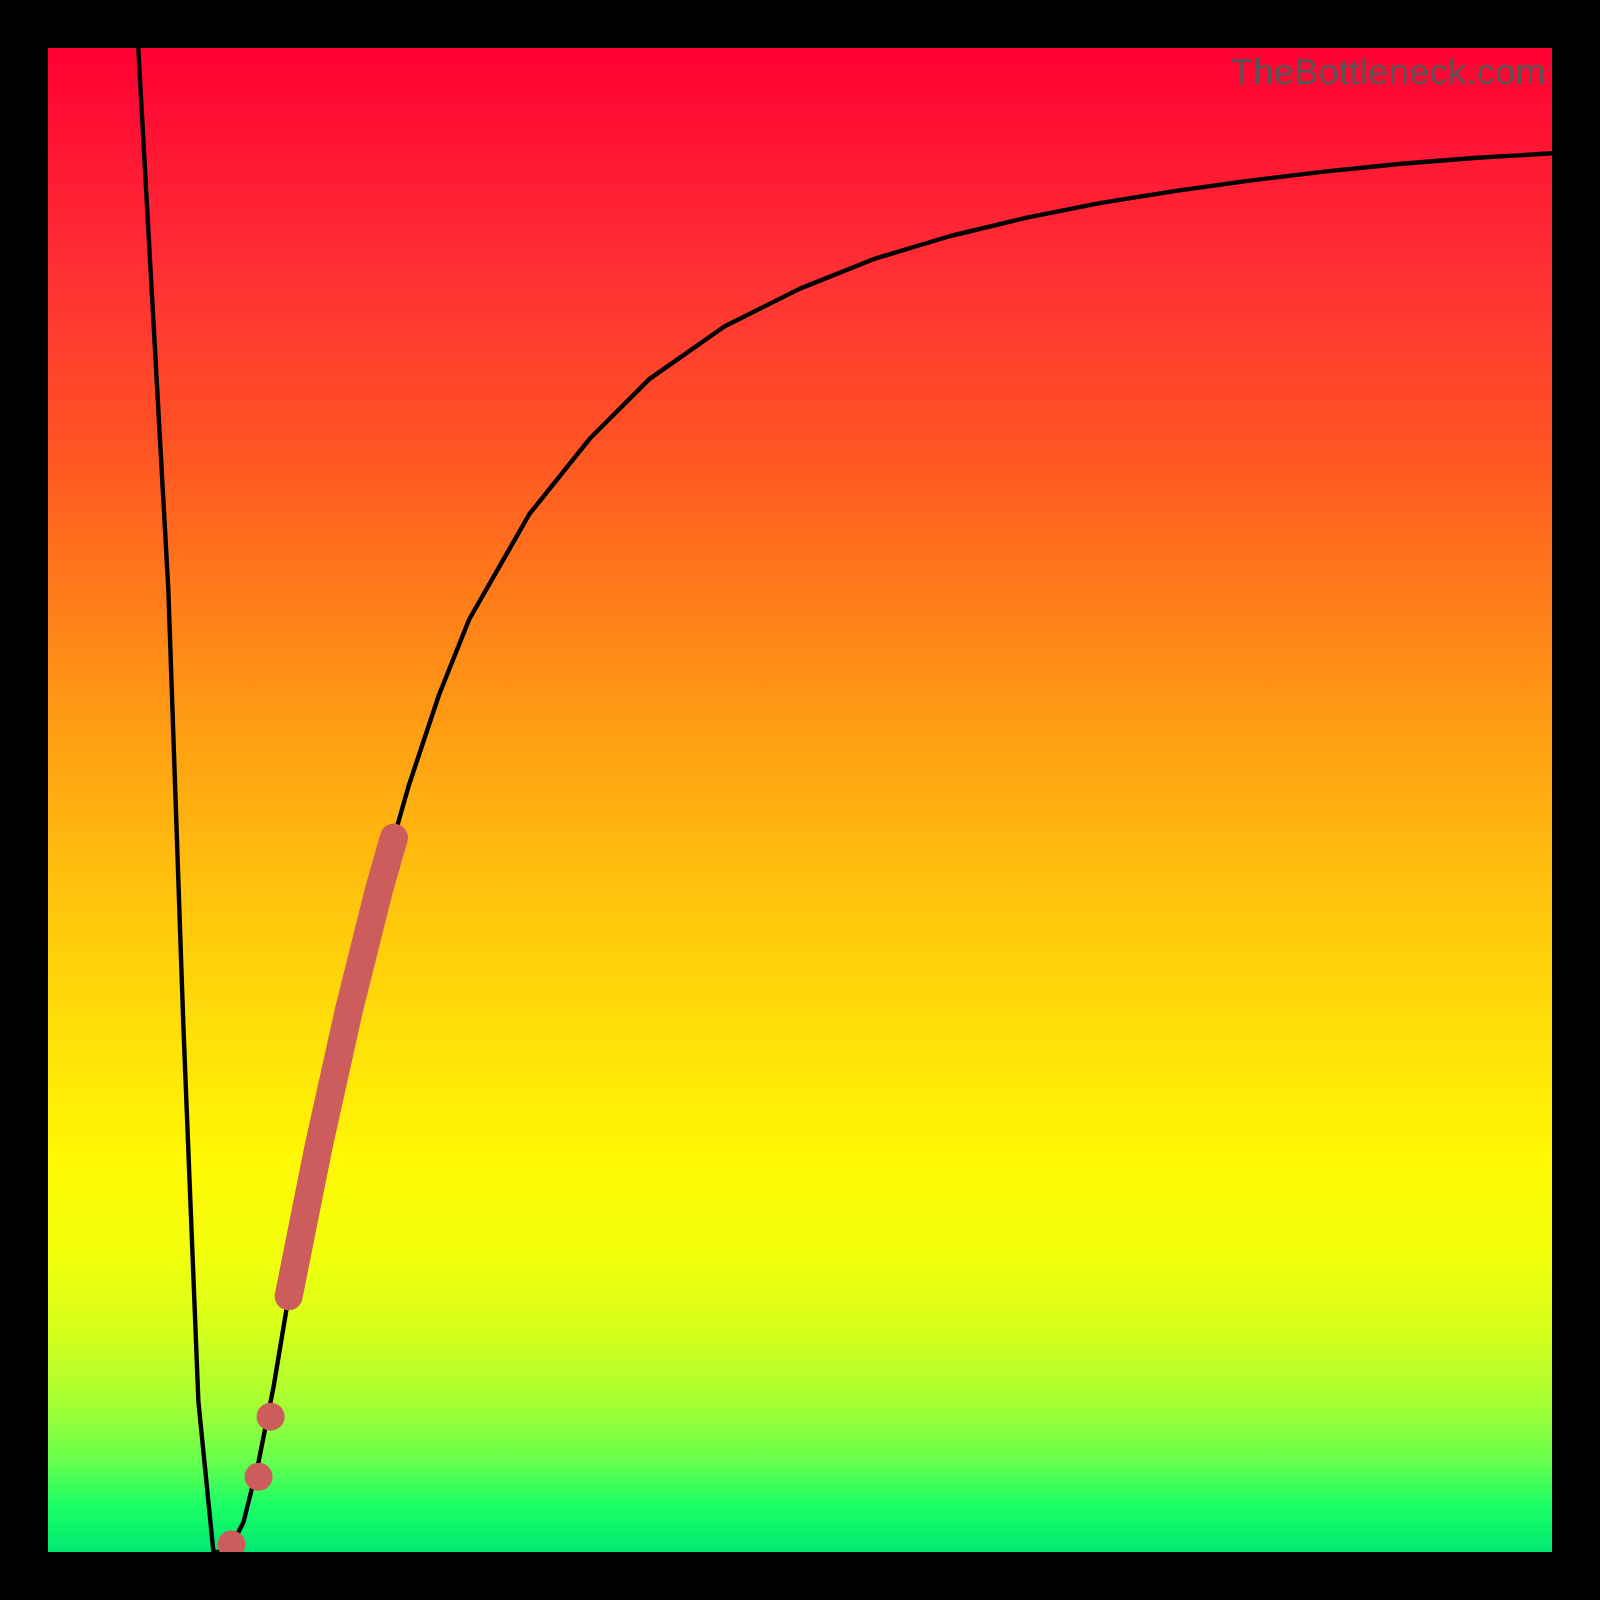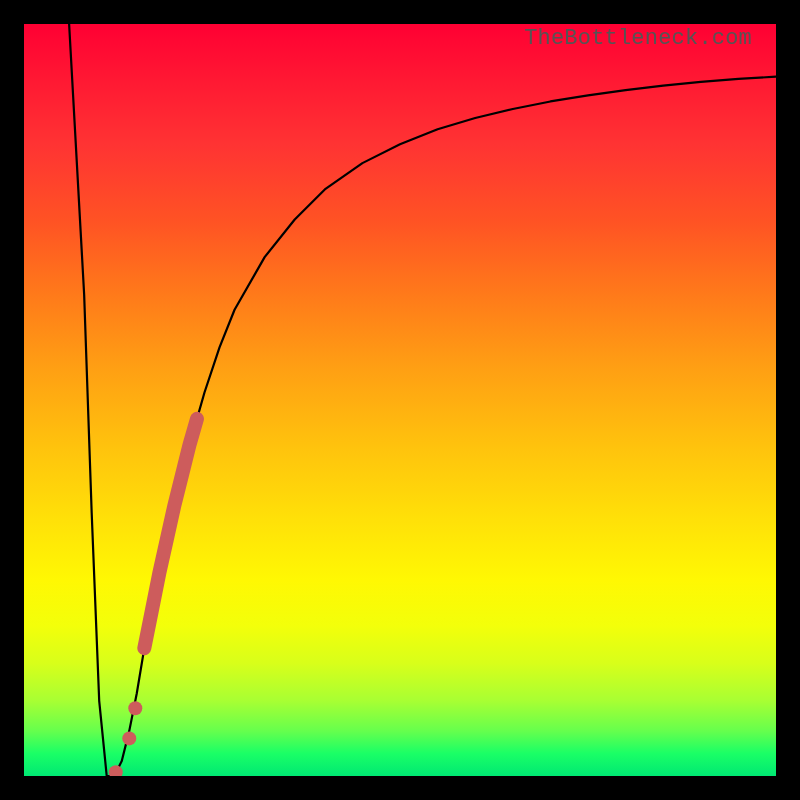--- a/index.html
+++ b/index.html
@@ -39,27 +39,26 @@
       #d8ff1a 85%,
       #a8ff33 90%,
       #66ff4d 94%,
       #1aff66 97%,
       #00e873 100%
     );
   }
   .watermark {
     position: absolute;
     top: 2px;
-    right: 24px;
+    right: 3px;
     color: #555;
-    font-size: 22px;
+    font-size: 18px;
     font-weight: 400;
     letter-spacing: 0.2px;
     user-select: none;
-    font-family: Liberation Mono, monospace;
   }
   svg.curve {
     position: absolute;
     left: 0;
     top: 0;
     width: 752px;
     height: 752px;
     pointer-events: none;
   }
 </style>

